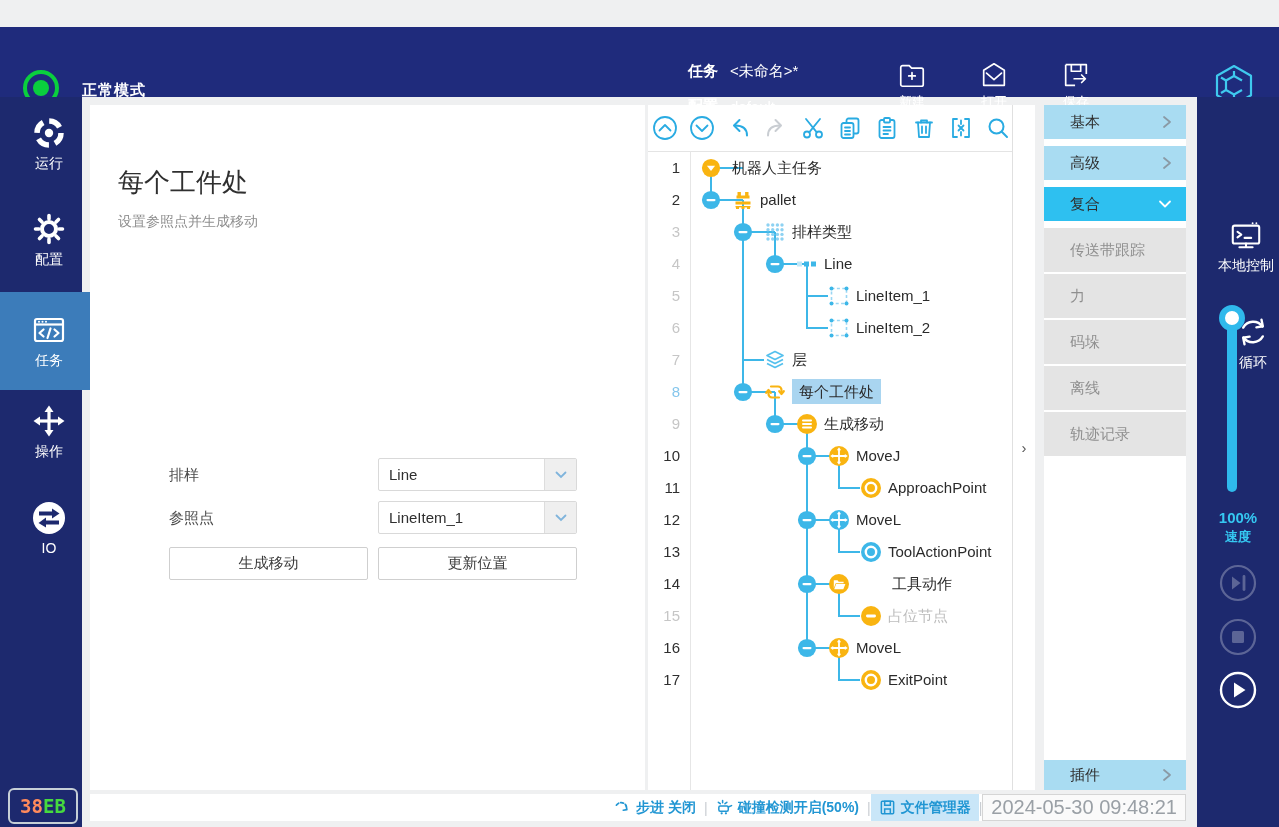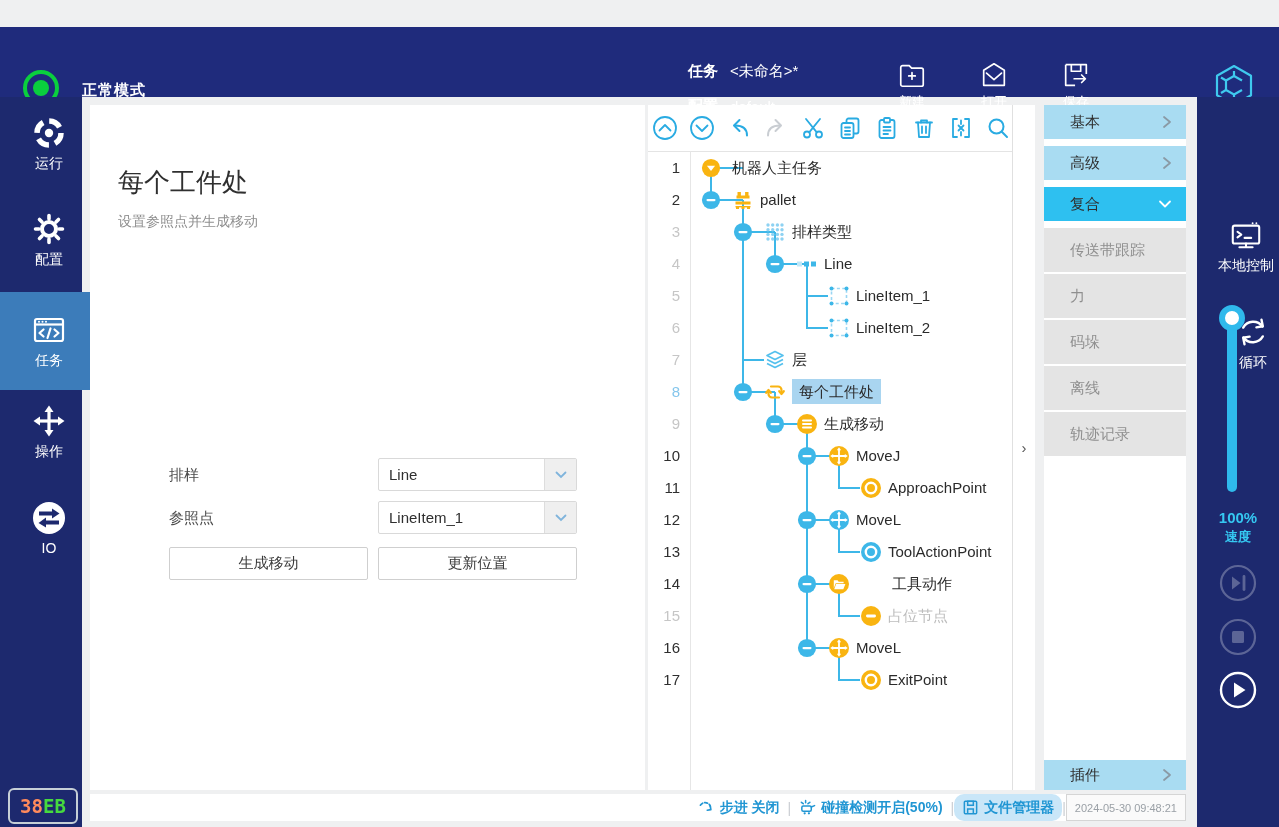--- a/index.html
+++ b/index.html
@@ -84,23 +84,23 @@
   
   .palette{left:1044px;top:105px;width:142px;height:685px;background:#fff;}
   .cat{height:34px;margin-bottom:7px;background:#A9DCF2;display:flex;align-items:center;padding:0 14px 0 26px;font-size:15px;color:#2f2f2f;cursor:pointer;justify-content:space-between;box-sizing:border-box;}
   .cat.active{background:#2EC0F0;}
   .pitem{height:44px;background:#E4E4E4;border-bottom:2px solid #fff;display:flex;align-items:center;padding-left:26px;font-size:15px;color:#8F8F8F;cursor:pointer;}
   .plugin{position:absolute;left:0;bottom:0;width:142px;height:30px;background:#A9DCF2;display:flex;align-items:center;justify-content:space-between;padding:0 14px 0 26px;font-size:15px;color:#2f2f2f;box-sizing:border-box;cursor:pointer;}
 
   
   .statusbar{left:90px;top:794px;width:1096px;height:27px;background:#fff;display:flex;align-items:center;justify-content:flex-end;font-size:14px;}
   .sitem{display:flex;align-items:center;gap:5px;color:#2196D3;font-weight:bold;padding:0 8px;height:27px;cursor:pointer;}
-  .sitem.hl{background:#C9E6F8;border-radius:10px;}
+  .sitem.hl{background:#C9E6F8;}
   .ssep{color:#C9CDD2;font-weight:normal;}
-  .sdate{height:25px;border:1px solid #D5D5D5;background:#FAFAFA;color:#9aa0a6;display:flex;align-items:center;padding:0 8px;font-size:11px;}
+  .sdate{height:25px;border:1px solid #D5D5D5;background:#FAFAFA;color:#9aa0a6;display:flex;align-items:center;padding:0 8px;font-size:20px;}
 </style>
 </head>
 <body>
 
 <div class="app">
 
 
   <div class="abs header">
     <div class="abs mode-ind">
         <i></i>

